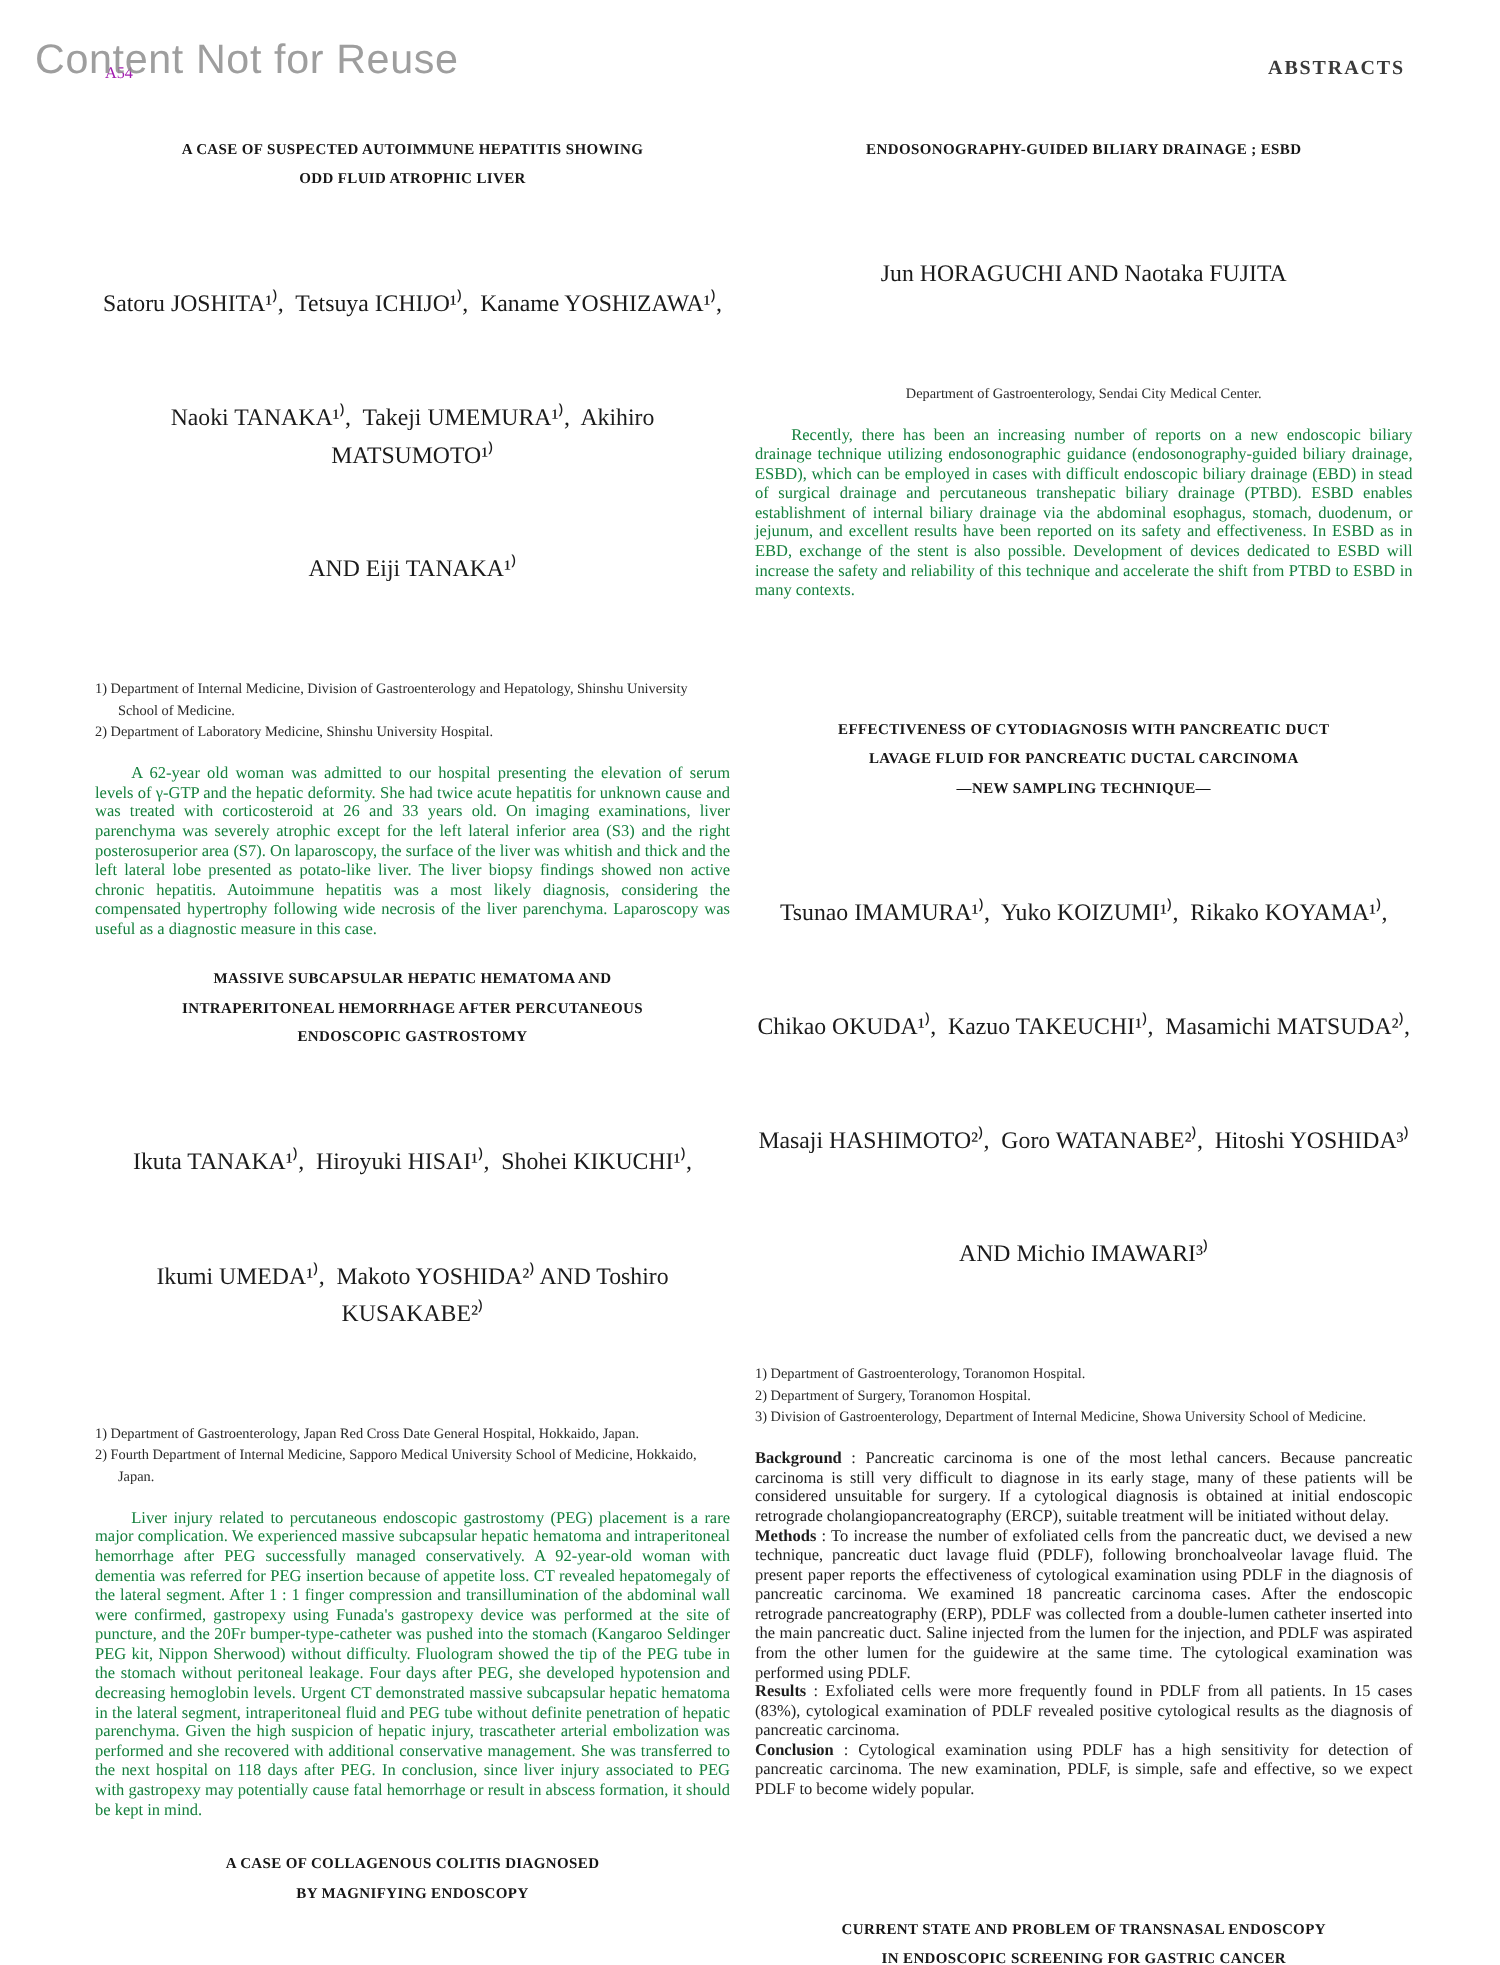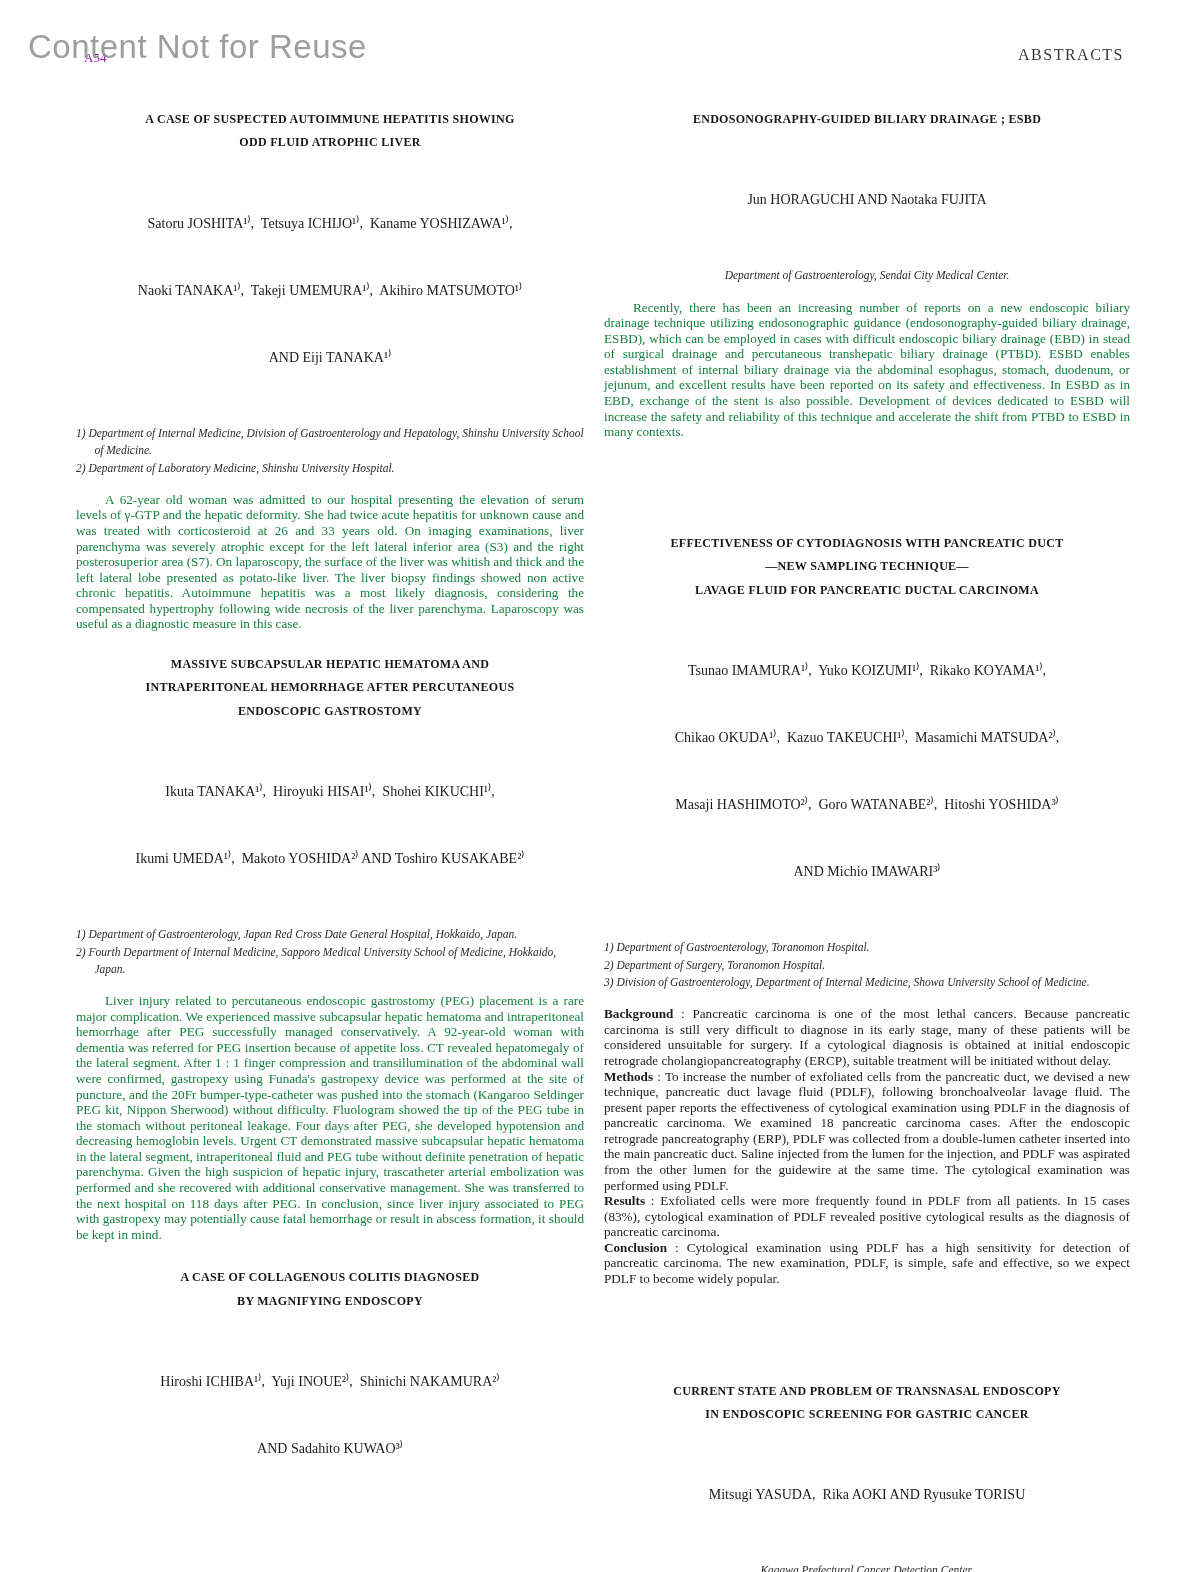--- a/index.html
+++ b/index.html
@@ -37,20 +37,21 @@
     z-index: 1;
   }
   .journal-header {
     position: absolute;
     top: 46px;
     right: 76px;
     font-size: 16px;
     letter-spacing: 1.5px;
     color: #3a3a3a;
     z-index: 2;
+    font-weight: bold;
   }
   .col {
     position: absolute;
     top: 108px;
   }
   .col-left  { left: 76px;  width: 508px; }
   .col-right { left: 604px; width: 526px; }
 
   .abstract { margin-bottom: 0; }
 
@@ -61,30 +62,29 @@
     text-align: center;
     line-height: 1.95;
     letter-spacing: 0.3px;
     color: #161616;
   }
   .title .tline { display: block; }
 
   .authors {
     margin-top: 13px;
     text-align: center;
-    font-size: 14px;
+    font-size: 19px;
     line-height: 1.6;
     white-space: pre-wrap;
     color: #1b1b1b;
   }
 
   .affils {
     margin-top: 11px;
     font-size: 11.5px;
-    font-style: italic;
     line-height: 1.5;
     color: #2a2a2a;
   }
   .affil {
     padding-left: 1.6em;
     text-indent: -1.6em;
   }
   .affils-center { text-align: center; }
   .affils-center .affil { padding-left: 0; text-indent: 0; }
 
@@ -184,22 +184,22 @@
       </div>
       <div class="affils affils-center">
         <div class="affil">Department of Gastroenterology, Sendai City Medical Center.</div>
       </div>
       <p class="body indent">Recently, there has been an increasing number of reports on a new endoscopic biliary drainage technique utilizing endosonographic guidance (endosonography-guided biliary drainage, ESBD), which can be employed in cases with difficult endoscopic biliary drainage (EBD) in stead of surgical drainage and percutaneous transhepatic biliary drainage (PTBD).  ESBD enables establishment of internal biliary drainage via the abdominal esophagus, stomach, duodenum, or jejunum, and excellent results have been reported on its safety and effectiveness.  In ESBD as in EBD, exchange of the stent is also possible.  Development of devices dedicated to ESBD will increase the safety and reliability of this technique and accelerate the shift from PTBD to ESBD in many contexts.</p>
     </div>
 
     <div class="abstract gap-r2">
       <h2 class="title">
         <span class="tline">EFFECTIVENESS OF CYTODIAGNOSIS WITH PANCREATIC DUCT</span>
+        <span class="tline">LAVAGE FLUID FOR PANCREATIC DUCTAL CARCINOMA</span>
         <span class="tline">—NEW SAMPLING TECHNIQUE—</span>
-        <span class="tline">LAVAGE FLUID FOR PANCREATIC DUCTAL CARCINOMA</span>
       </h2>
       <div class="authors">
         <div>Tsunao IMAMURA¹⁾,  Yuko KOIZUMI¹⁾,  Rikako KOYAMA¹⁾,</div>
         <div>Chikao OKUDA¹⁾,  Kazuo TAKEUCHI¹⁾,  Masamichi MATSUDA²⁾,</div>
         <div>Masaji HASHIMOTO²⁾,  Goro WATANABE²⁾,  Hitoshi YOSHIDA³⁾</div>
         <div>AND Michio IMAWARI³⁾</div>
       </div>
       <div class="affils">
         <div class="affil">1) Department of Gastroenterology, Toranomon Hospital.</div>
         <div class="affil">2) Department of Surgery, Toranomon Hospital.</div>

